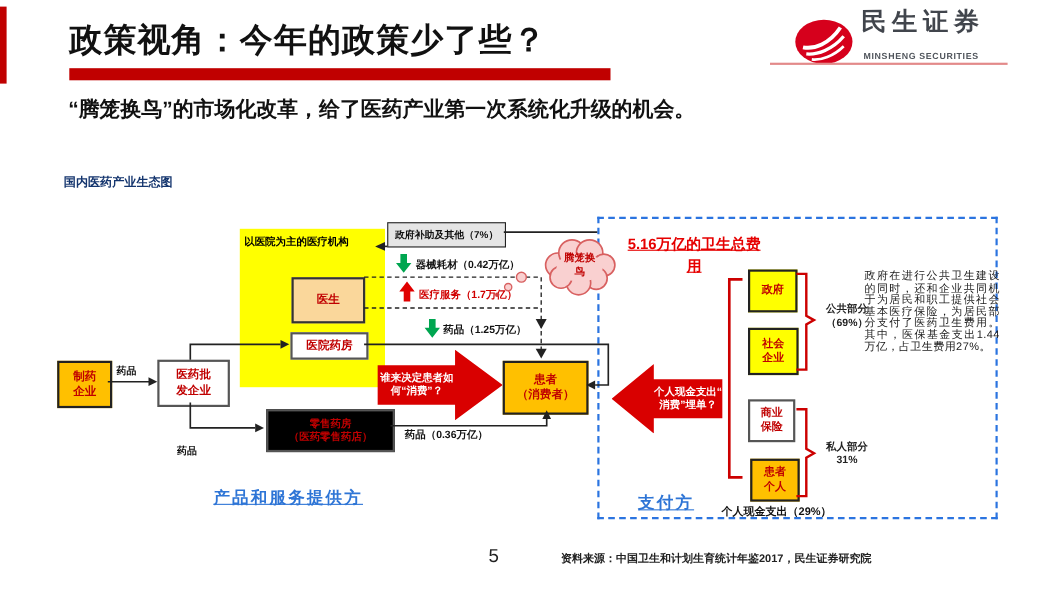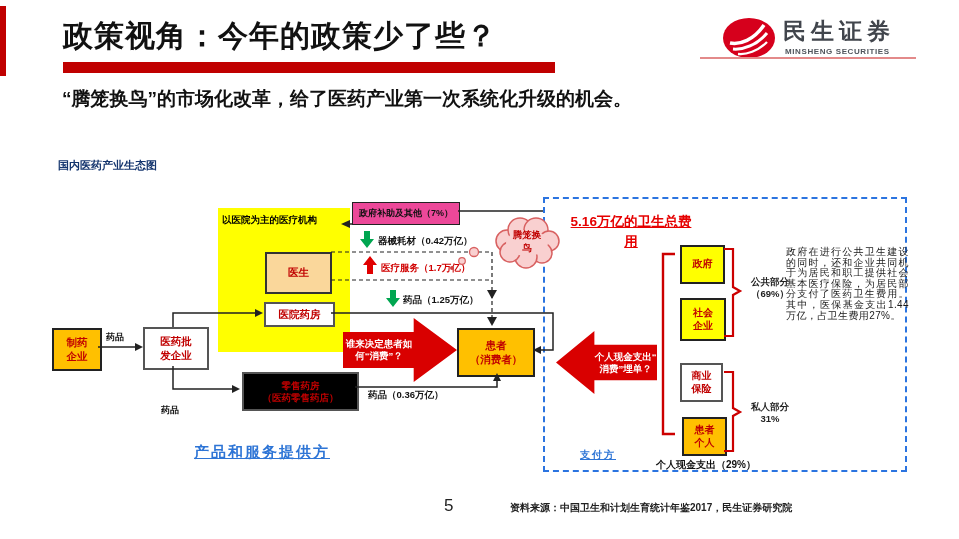--- a/index.html
+++ b/index.html
@@ -29,21 +29,21 @@
   <div class="abs" style="left:63px;top:62px;width:492px;height:11px;background:#C00000;"></div>
 
   <div class="abs" style="left:722px;top:16px;">
     <svg width="54" height="44">
       <ellipse cx="27" cy="22" rx="26" ry="20" fill="#D6001C"></ellipse>
       <path d="M8,27 C18,29 32,24 42,9" stroke="#fff" stroke-width="3.5" fill="none"></path>
       <path d="M11,33 C21,34 35,29 45,17" stroke="#fff" stroke-width="3" fill="none"></path>
       <path d="M16,38 C24,39 36,35 45,26" stroke="#fff" stroke-width="2.4" fill="none"></path>
     </svg>
   </div>
-  <div class="abs" style="left:783px;top:16px;font-size:23px;font-weight:bold;color:#41454C;letter-spacing:5px;">民生证券</div>
+  <div class="abs" style="left:783px;top:4px;font-size:23px;font-weight:bold;color:#41454C;letter-spacing:5px;">民生证券</div>
   <div class="abs" style="left:785px;top:47px;font-size:8px;font-weight:bold;color:#50555C;letter-spacing:.6px;">MINSHENG SECURITIES</div>
   <div class="abs" style="left:700px;top:57px;width:216px;height:2px;background:#E38A8A;"></div>
 
   <div class="abs" style="left:62px;top:86px;font-size:19px;font-weight:bold;color:#111;">“腾笼换鸟”的市场化改革，给了医药产业第一次系统化升级的机会。</div>
 
   <div class="abs" style="left:58px;top:158px;font-size:11px;font-weight:bold;color:#14356E;z-index:2;">国内医药产业生态图</div>
 
   <div class="abs" style="left:218px;top:208px;width:132px;height:144px;background:#FFFF00;z-index:1;"></div>
   <div class="abs" style="left:222px;top:214px;width:126px;font-size:9.5px;font-weight:bold;color:#000;z-index:2;">以医院为主的医疗机构</div>
 
@@ -52,21 +52,21 @@
   <div class="box" style="left:265px;top:252px;width:63px;height:38px;background:#FAD79B;border:2px solid #333;font-size:10.5px;">医生</div>
   <div class="box pre" style="left:143px;top:327px;width:62px;height:39px;background:#fff;border:2px solid #555;font-size:10.5px;">医药批
 发企业</div>
   <div class="box" style="left:264px;top:302px;width:67px;height:21px;background:#fff;border:2px solid #555;font-size:10.5px;">医院药房</div>
   <div class="box pre" style="left:242px;top:372px;width:113px;height:35px;background:#000000;border:2px solid #555;font-size:9.5px;">零售药房
 （医药零售药店）</div>
 
   <div class="lbl" style="left:106px;top:331px;font-size:9px;">药品</div>
   <div class="lbl" style="left:161px;top:404px;font-size:9px;">药品</div>
 
-  <div class="box" style="left:352px;top:202px;width:106px;height:21px;background:#ec4899;border:1.5px solid #222;font-size:9px;color:#111;">政府补助及其他（7%）</div>
+  <div class="box" style="left:352px;top:202px;width:106px;height:21px;background:#e5e5e5;border:1.5px solid #222;font-size:9px;color:#111;">政府补助及其他（7%）</div>
 
   <div class="lbl" style="left:378px;top:235px;font-size:9.5px;">器械耗材（0.42万亿）</div>
   <div class="lbl redtxt" style="left:381px;top:262px;font-size:9.5px;color:#D00000;">医疗服务（1.7万亿）</div>
   <div class="lbl" style="left:403px;top:294px;font-size:9.5px;">药品（1.25万亿）</div>
   <div class="lbl" style="left:368px;top:389px;font-size:9.5px;">药品（0.36万亿）</div>
 
   <div class="abs pre" style="left:497px;top:228px;width:60px;text-align:center;font-size:9.5px;font-weight:bold;color:#C00000;line-height:13px;z-index:4;">腾笼换
 鸟</div>
 
   <div class="box pre" style="left:457px;top:328px;width:74px;height:45px;background:#FFC000;border:2px solid #222;font-size:10.5px;">患者
@@ -94,21 +94,21 @@
 （69%）</div>
 
   <div class="box pre" style="left:680px;top:363px;width:39px;height:35px;background:#fff;border:2px solid #555;font-size:10px;">商业
 保险</div>
   <div class="box pre" style="left:682px;top:417px;width:41px;height:35px;background:#FFC000;border:2px solid #222;font-size:10px;">患者
 个人</div>
   <div class="abs pre" style="left:744px;top:401px;width:52px;text-align:center;font-size:9.5px;font-weight:bold;color:#222;line-height:12px;z-index:2;">私人部分
 31%</div>
 
   <div class="lbl" style="left:656px;top:458px;font-size:10px;">个人现金支出（29%）</div>
-  <div class="abs bluelink" style="left:580px;top:448px;font-size:10px;z-index:2;text-decoration:underline;">支付方</div>
+  <div class="abs bluelink" style="left:580px;top:448px;font-size:15px;z-index:2;text-decoration:underline;">支付方</div>
 
   <div class="note" style="left:786px;top:247px;">政府在进行公共卫生建设的同时，还和企业共同机于为居民和职工提供社会基本医疗保险，为居民部分支付了医药卫生费用。其中，医保基金支出1.44万亿，占卫生费用27%。</div>
 
   <div class="abs" style="left:444px;top:496px;font-size:17px;color:#222;">5</div>
   <div class="abs" style="left:510px;top:501px;font-size:10px;font-weight:bold;color:#222;">资料来源：中国卫生和计划生育统计年鉴2017，民生证券研究院</div>
 
   <svg id="svg-overlay" width="959" height="539" viewBox="0 0 959 539">
 
     <line x1="98" y1="347" x2="136" y2="347" stroke="#222" stroke-width="1.5"></line>
     <polygon points="143,347 135,343 135,351" fill="#222"></polygon>

